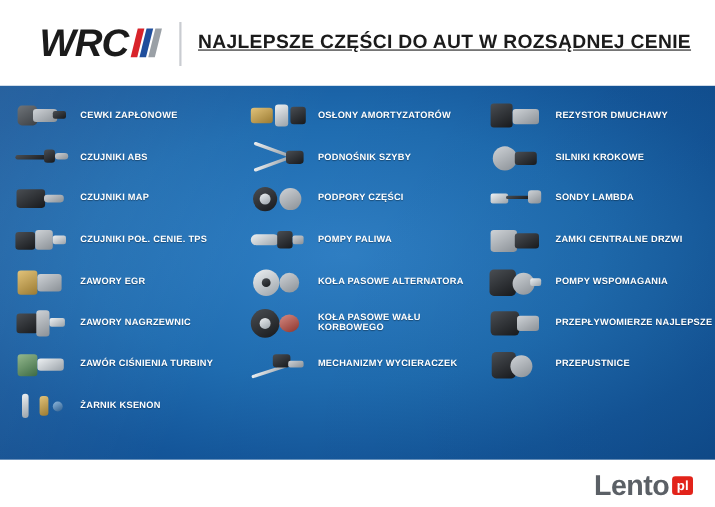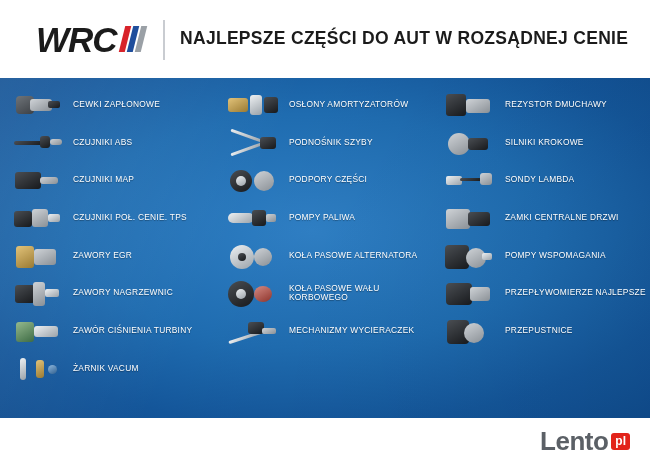--- a/index.html
+++ b/index.html
@@ -74,20 +74,21 @@
   }
   .headline {
     position: absolute;
     left: 180px;
     top: 28px;
     font-size: 17.5px;
     font-weight: bold;
     letter-spacing: 0.3px;
     color: #1b1b1b;
     white-space: nowrap;
+    text-decoration: underline;
   }
 
   
   .body-bg {
     position: absolute;
     left: 0; top: 78px;
     width: 650px;
     height: 340px;
     background:
       radial-gradient(ellipse 520px 260px at 48% 45%, #2f7fc4 0%, #1f6cb0 45%, #14569a 75%, #0f4b8d 100%);
@@ -122,21 +123,21 @@
     height: 30px;
     flex: 0 0 56px;
     margin-right: 7px;
     position: relative;
     display: flex;
     align-items: center;
     justify-content: center;
   }
   .cell-label {
     font-size: 8.4px;
-    font-weight: normal;
+    font-weight: bold;
     color: #ffffff;
     letter-spacing: 0.25px;
     line-height: 1.15;
     text-shadow: 0 1px 1px rgba(0,0,0,0.35);
   }
 
   
   .p {
     position: absolute;
     border-radius: 2px;
@@ -372,21 +373,21 @@
         <span class="p p-grey round" style="left:22px;top:7px;width:20px;height:20px;"></span>
       </span>
       <span class="cell-label">PRZEPUSTNICE</span>
     </div>
     <div class="cell">
       <span class="thumb">
         <span class="p p-silver" style="left:10px;top:4px;width:6px;height:22px;border-radius:3px;"></span>
         <span class="p p-gold" style="left:26px;top:6px;width:8px;height:18px;border-radius:3px;"></span>
         <span class="p p-blue round" style="left:38px;top:11px;width:9px;height:9px;"></span>
       </span>
-      <span class="cell-label">ŻARNIK VACUM</span>
+      <span class="cell-label">ŻARNIK KSENON</span>
     </div>
 
   </div>
 
   <div class="footer">
     <div class="lento">
       <span class="lento-text">Lento</span>
       <span class="lento-badge">pl</span>
     </div>
   </div>

